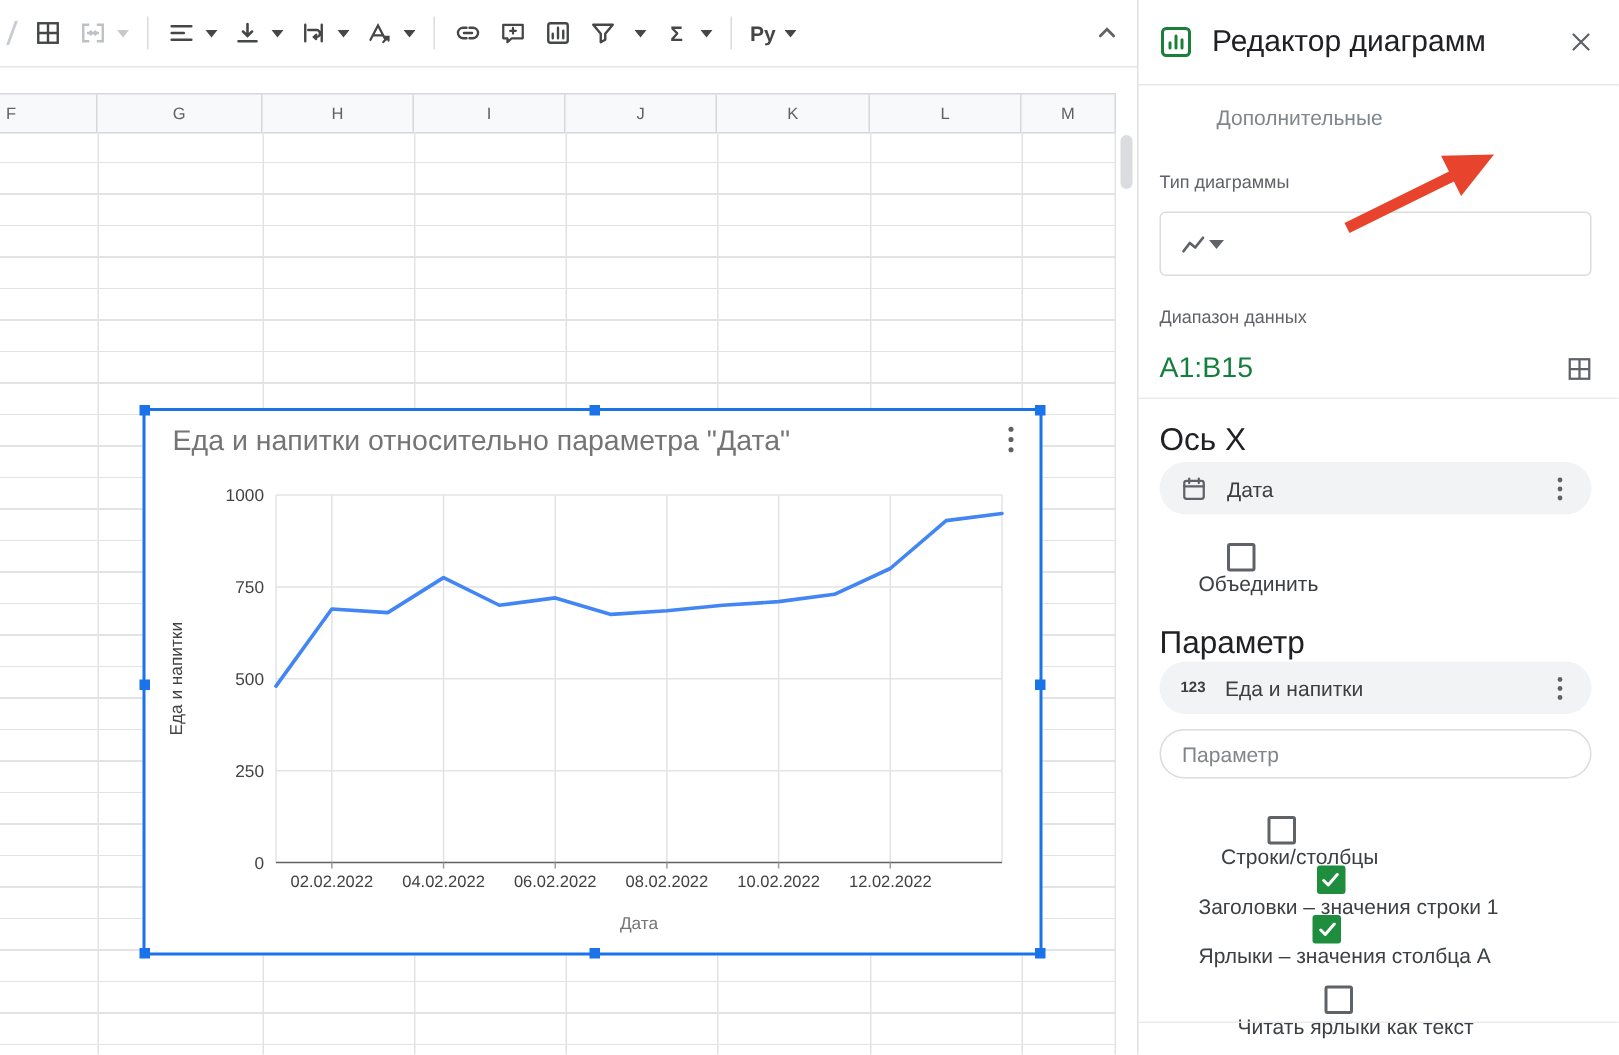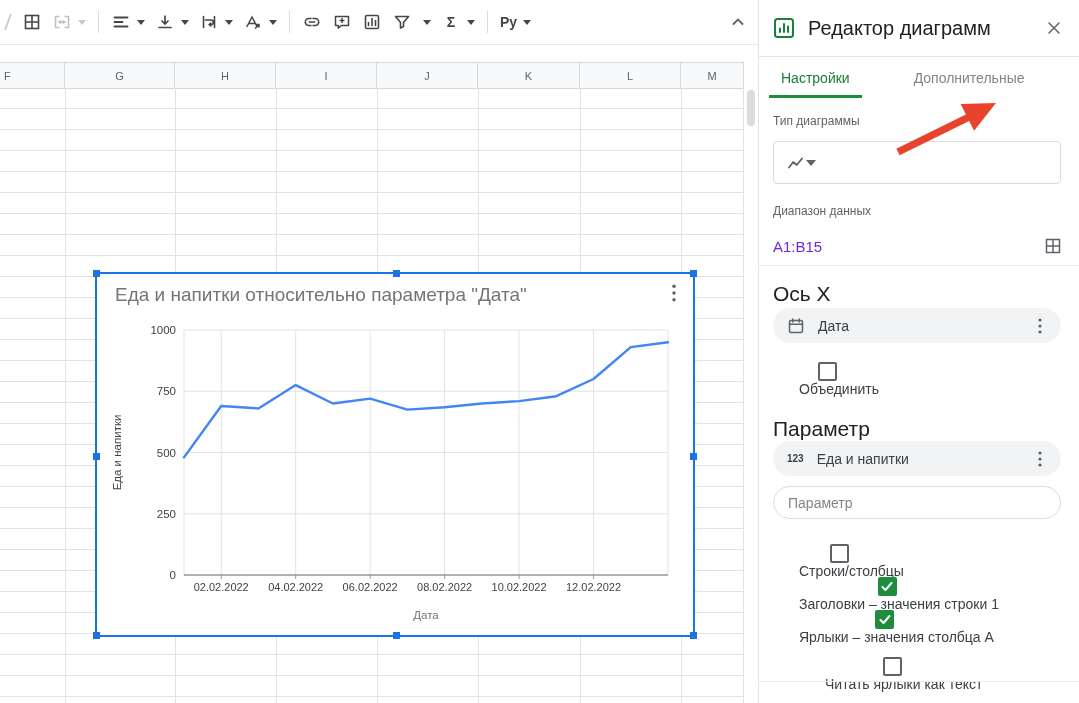--- a/index.html
+++ b/index.html
@@ -51,21 +51,21 @@
        color:#80868b;border-bottom:3px solid transparent;box-sizing:border-box;}
   .tab.active{color:#188038;border-bottom-color:#1e8e3e;}
   .tab1{margin-left:10px;} .tab2{margin-left:40px;}
   .p-label{position:absolute;left:14px;font-size:12px;color:#5f6368;}
   .p-select{position:absolute;left:14px;width:288px;height:43px;border:1px solid #dadce0;border-radius:4px;
             display:flex;align-items:center;padding:0 12px;box-sizing:border-box;}
   .p-select .sel-text{font-size:14px;color:#3c4043;margin-left:12px;flex:1;}
   .sel-caret{width:0;height:0;border-left:5px solid transparent;border-right:5px solid transparent;
              border-top:6px solid #5f6368;}
   .range-row{position:absolute;left:14px;right:15px;display:flex;align-items:center;}
-  .range-text{font-size:15px;color:#6d28d9;flex:1;}
+  .range-text{font-size:19px;color:#15803d;flex:1;}
   .divider{position:absolute;left:0;right:0;height:1px;background:#e8eaed;}
   .sec-head{position:absolute;left:14px;font-size:21px;font-weight:500;color:#202124;}
   .pill{position:absolute;left:14px;width:288px;height:35px;background:#f1f3f4;border-radius:18px;
         display:flex;align-items:center;padding:0 10px 0 14px;box-sizing:border-box;}
   .pill-label{font-size:14px;color:#3c4043;margin-left:13px;flex:1;}
   .pill.outline{background:#fff;border:1px solid #dadce0;height:33px;}
   .pill .ph{color:#80868b;font-size:14px;}
   .kebab-btn{width:22px;height:22px;display:flex;align-items:center;justify-content:center;}
   .cb-row{position:absolute;left:17px;display:flex;align-items:center;flex-direction:column;}
   .cb{width:15px;height:15px;border:2px solid #5f6368;border-radius:2px;flex:0 0 auto;
@@ -275,23 +275,20 @@
     <span style="width:22px;height:22px;display:flex;align-items:center;justify-content:center;">
       <span>
           <svg width="16" height="16" viewBox="0 0 16 16" stroke="#5f6368" stroke-width="1.5" stroke-linecap="round">
             <path d="M3 3l10 10M13 3L3 13"></path>
           </svg>
         </span>
     </span>
   </div>
 
   <div class="tabs">
-    <div class="tab tab1 active">
-        <span>Настройки</span>
-      </div>
     <div class="tab tab2">
         <span>Дополнительные</span>
       </div>
   </div>
 
   <div class="p-label" style="top:114px;">Тип диаграммы</div>
   <div class="p-select" style="top:141px;">
     <span>
         <svg width="20" height="20" viewBox="0 0 20 20" fill="none" stroke="#5f6368" stroke-width="1.8" stroke-linecap="round" stroke-linejoin="round">
           <path d="M3 14.5l4.2-5.5 3.6 3 5.2-6.5"></path>
@@ -351,21 +348,21 @@
             <circle cx="2" cy="14" r="1.6" fill="#5f6368"></circle>
           </svg>
         </span>
     </span>
   </div>
   <div class="pill outline" style="top:486px;">
     <span class="ph">Параметр</span>
   </div>
 
   <div id="panel-options">
-      <div class="cb-row" style="top: 544px;">
+      <div class="cb-row" style="top: 544px; margin-left: 15px;">
         <span class="cb"></span>
         <span class="cb-label">Строки/столбцы</span>
       </div>
       <div class="cb-row" style="top: 577px;">
         <span class="cb checked">
           <svg width="12" height="10" viewBox="0 0 12 10" fill="none" stroke="#fff" stroke-width="2" stroke-linecap="round" stroke-linejoin="round">
             <path d="M1.5 5l3 3 6-7"></path>
           </svg>
         </span>
         <span class="cb-label">Заголовки – значения строки 1</span>

